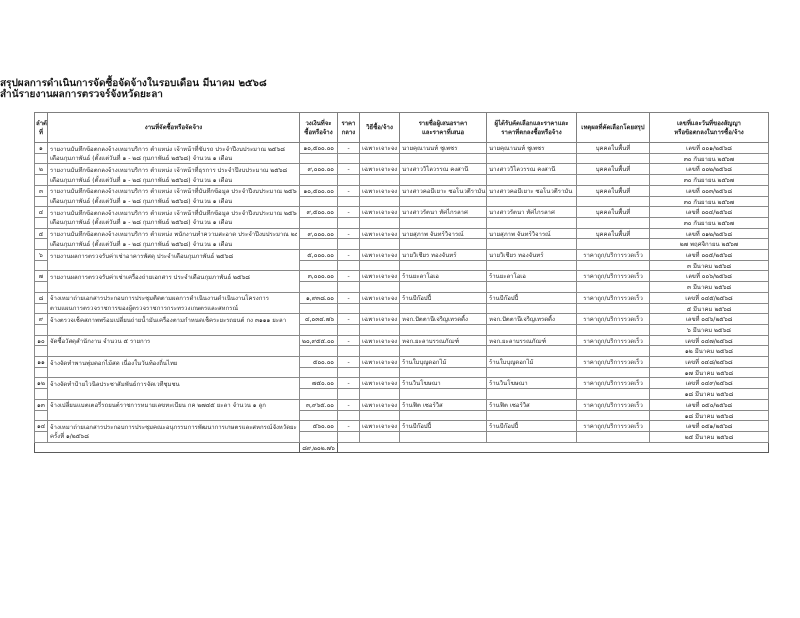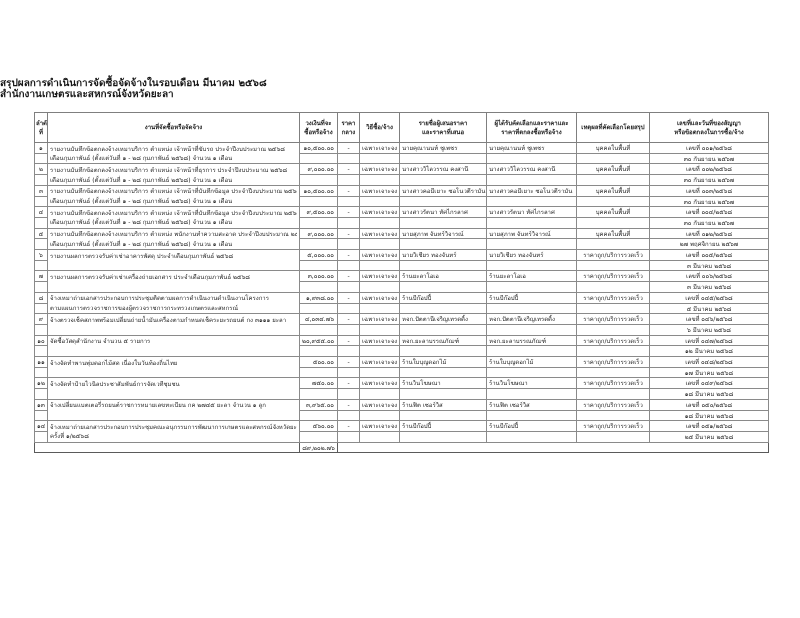--- a/index.html
+++ b/index.html
@@ -38,21 +38,21 @@
   .ta-r{text-align:right;padding-right:3px !important;}
   .total-empty{border:none !important;}
   .total-cell{border:1px solid #5a5a5a !important;text-align:center;font-weight:normal;}
 </style>
 </head>
 <body>
 
 <div class="page">
   <div class="titles">
     <div>สรุปผลการดำเนินการจัดซื้อจัดจ้างในรอบเดือน มีนาคม ๒๕๖๘</div>
-    <div>สำนักงานเกษตรและสหกรณ์จังหวัดยะลา</div>
+    <div>สำนัรายงานผลการตรวจร์จังหวัดยะลา</div>
   </div>
 
   <table class="doc-table">
     <colgroup>
       <col style="width:13px">
         <col style="width:252px">
         <col style="width:38px">
       <col style="width:22px">
         <col style="width:40px">
         <col style="width:87px">

